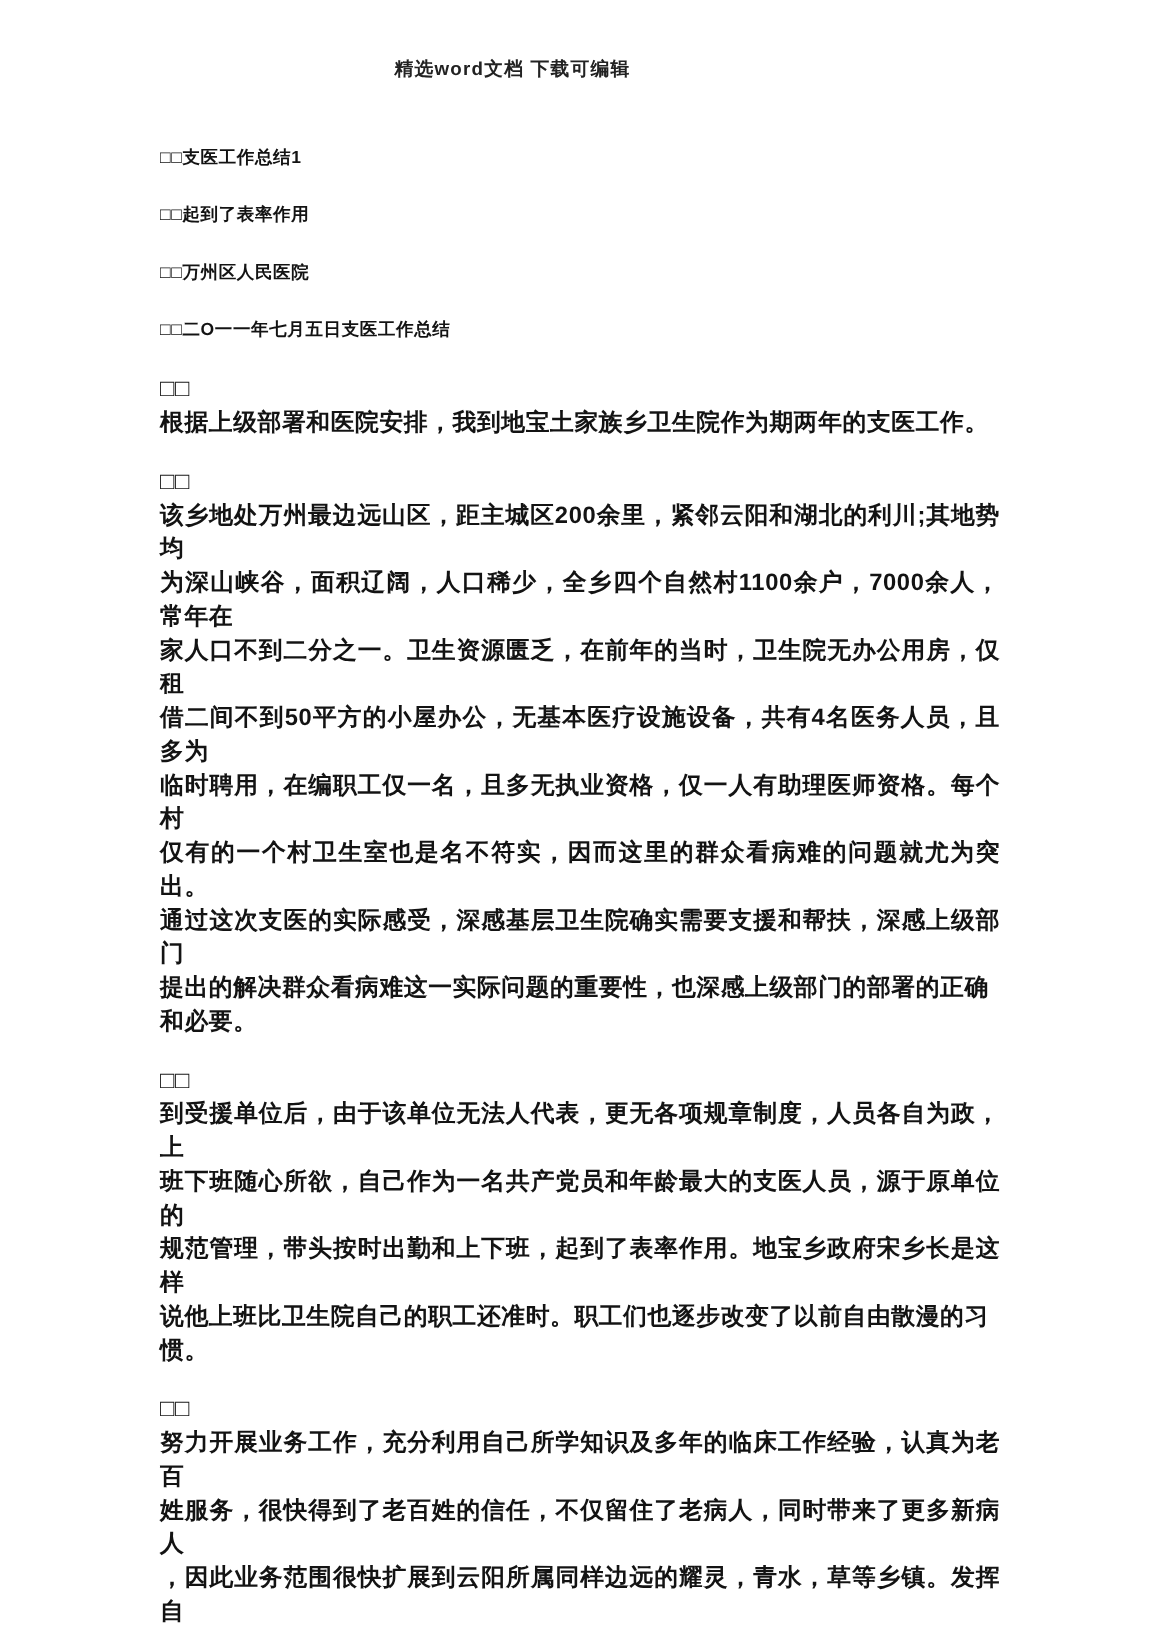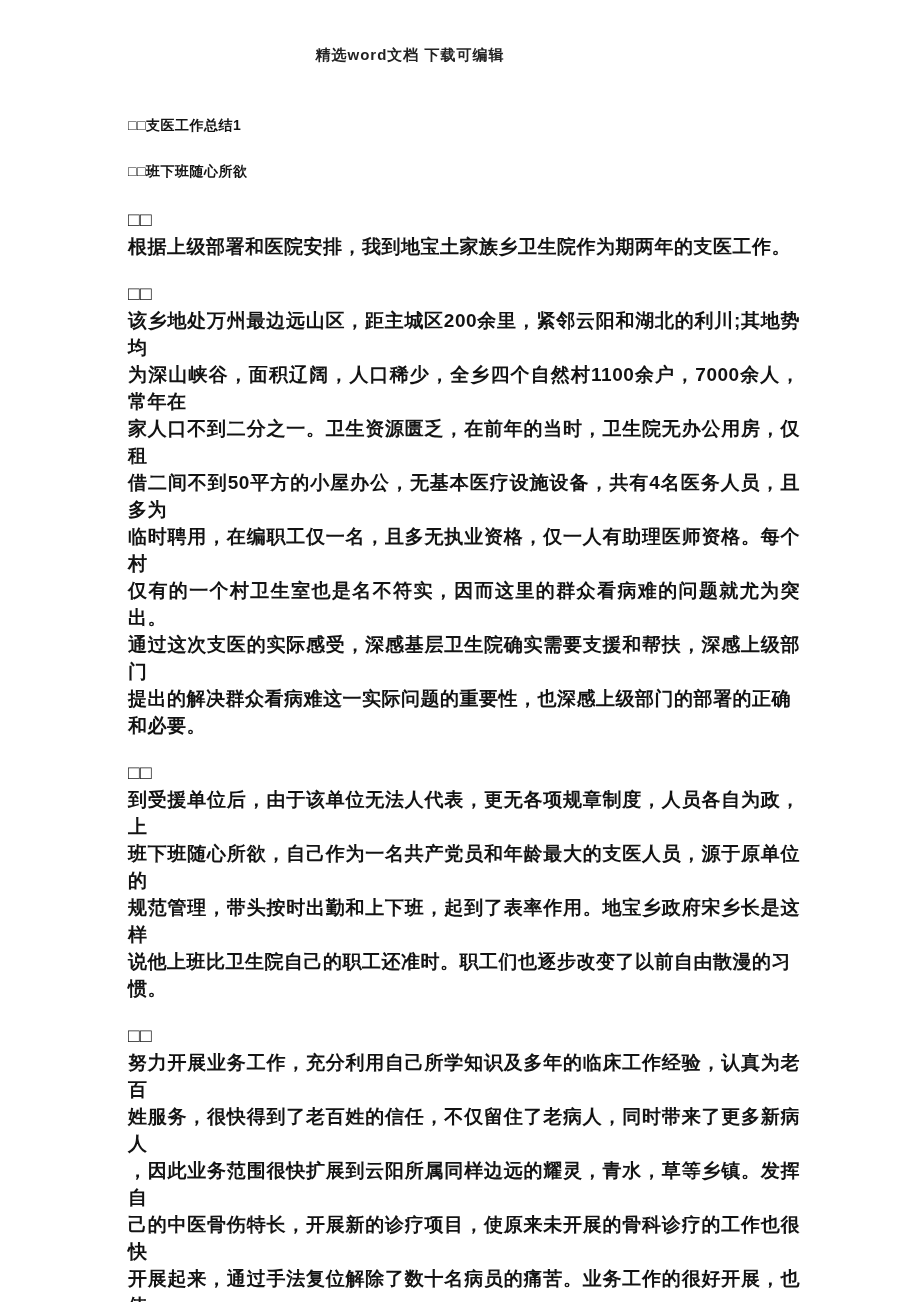--- a/index.html
+++ b/index.html
@@ -49,21 +49,23 @@
 </head>
 <body>
 
 <div class="page">
 
   <div class="doc-header">精选word文档 下载可编辑</div>
 
   <div class="content">
 
     <p class="title-line">□□支医工作总结1</p>
-    <p class="title-line">□□班下班随心所欲</p>
+    <p class="title-line">□□起到了表率作用</p>
+    <p class="title-line">□□万州区人民医院</p>
+    <p class="title-line">□□二O一一年七月五日支医工作总结</p>
 
     <p class="body-para">□□
 根据上级部署和医院安排，我到地宝土家族乡卫生院作为期两年的支医工作。</p>
     <p class="body-para">□□
 该乡地处万州最边远山区，距主城区200余里，紧邻云阳和湖北的利川;其地势均
 为深山峡谷，面积辽阔，人口稀少，全乡四个自然村1100余户，7000余人，常年在
 家人口不到二分之一。卫生资源匮乏，在前年的当时，卫生院无办公用房，仅租
 借二间不到50平方的小屋办公，无基本医疗设施设备，共有4名医务人员，且多为
 临时聘用，在编职工仅一名，且多无执业资格，仅一人有助理医师资格。每个村
 仅有的一个村卫生室也是名不符实，因而这里的群众看病难的问题就尤为突出。

